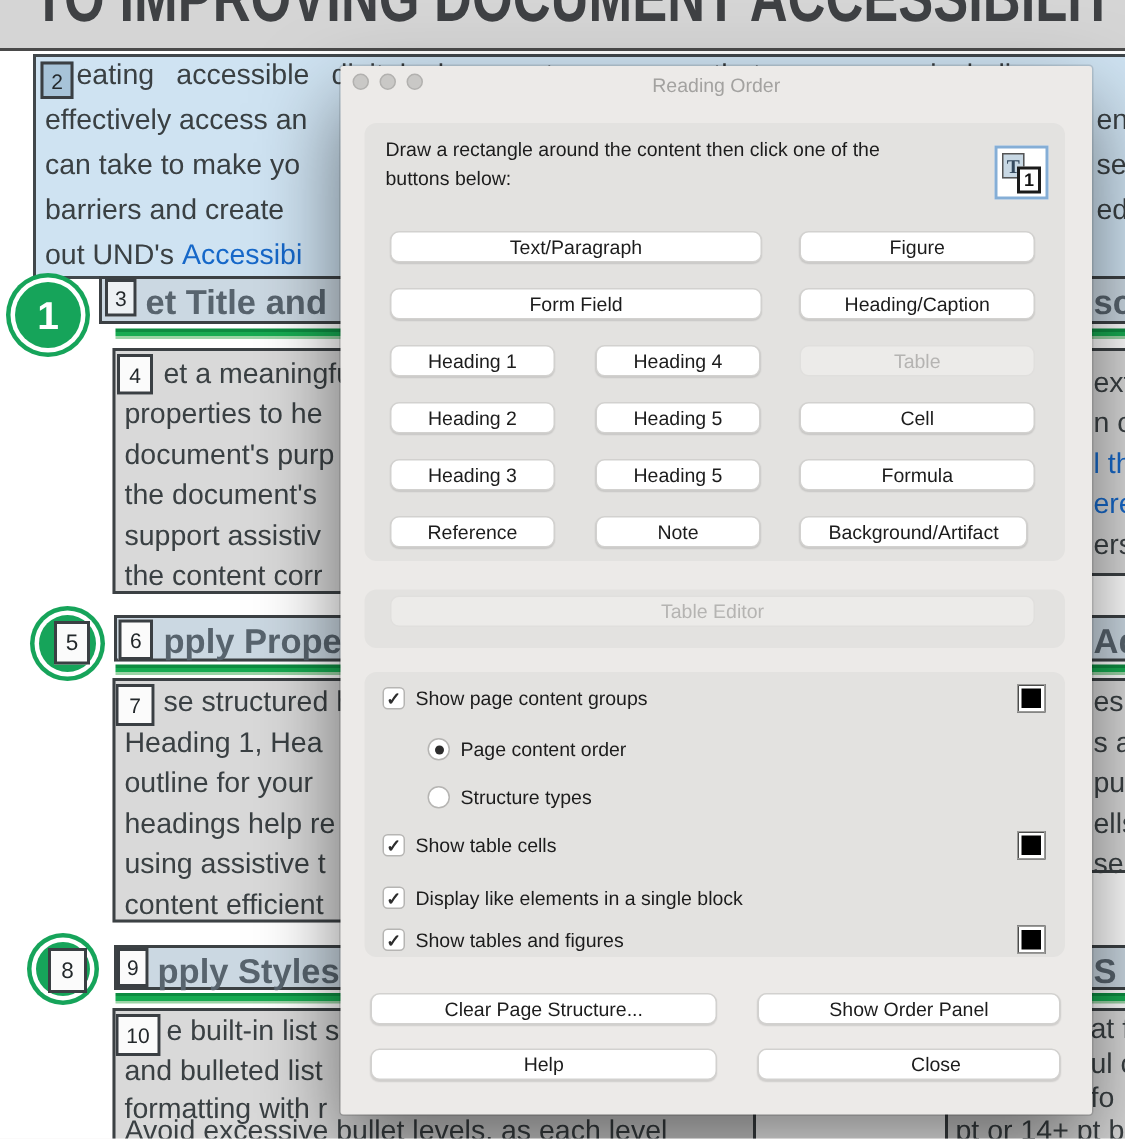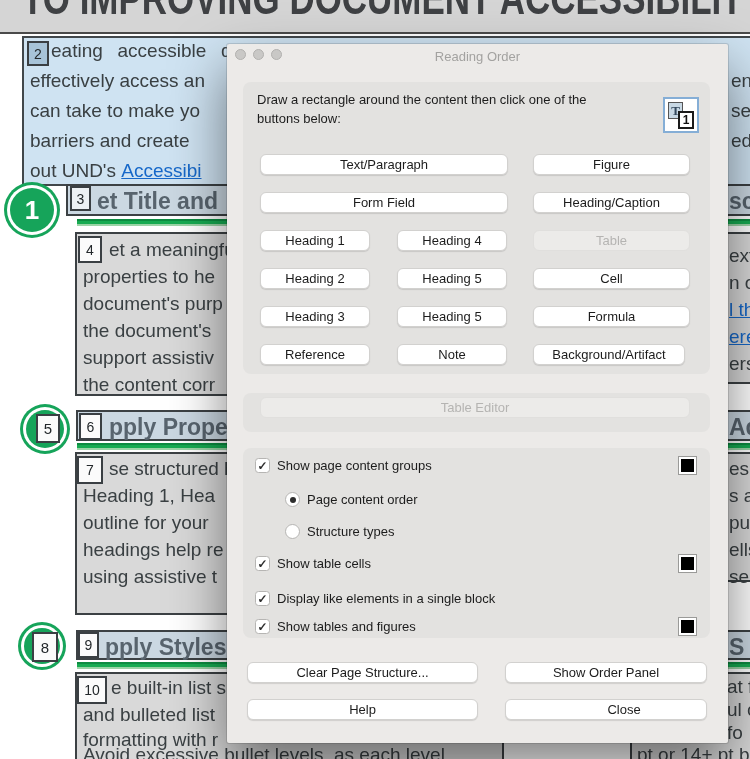--- a/index.html
+++ b/index.html
@@ -5,21 +5,21 @@
   html,body{margin:0;padding:0;}
   .page{position:relative;width:750px;height:759px;overflow:hidden;background:#fff;
         font-family:"Liberation Sans",sans-serif;}
   .abs{position:absolute;}
   
   .band{background:#d5d5d5;border:2px solid #4a4a4a;}
   .band-title{position:absolute;left:24px;top:-15px;font-size:46px;font-weight:bold;color:#3f4144;
               letter-spacing:0px;transform:scaleX(.76);transform-origin:left top;white-space:nowrap;}
   .introblk{background:#cfe3f2;border:2px solid #41474b;}
   .docline{position:absolute;font-size:19px;color:#3a4043;white-space:nowrap;line-height:21px;}
-  .doclink{color:#1668c9;text-decoration:underline;}
+  .doclink{color:#1668c9;}
   .nbox{position:absolute;background:#fbfbfb;border:2px solid #3a3f43;color:#23282b;
         font-size:14px;display:flex;align-items:center;justify-content:center;box-sizing:border-box;}
   .nbox.blue{background:#a7c3d8;}
   .gcirc{position:absolute;border-radius:50%;background:#16a45a;color:#fff;font-weight:bold;
          display:flex;align-items:center;justify-content:center;
          box-shadow:0 0 0 3px #fff,0 0 0 6px #16a45a;}
   .hbar{position:absolute;background:#cbd8e2;border:2px solid #3c4144;box-sizing:border-box;}
   .htxt{position:absolute;font-size:23px;font-weight:bold;color:#58646e;white-space:nowrap;top:2px;}
   .uline{position:absolute;height:7px;background:linear-gradient(180deg,#0d8c41 0%,#0d8c41 30%,#17ab52 30%,#17ab52 72%,#9bd4a6 72%,#9bd4a6 100%);}
   .tblock{position:absolute;background:#d9d9d9;border:2px solid #3c4144;box-sizing:border-box;}
@@ -121,20 +121,21 @@
       <span>6</span>
     </div>
   <div class="uline" style="left:77px;top:443px;width:427px;"></div>
   <div class="uline" style="left:630px;top:443px;width:128px;"></div>
   <div class="tblock" style="left:75px;top:452px;width:429px;height:163px;">
     <div class="docline" style="left:32px;top:4px;">se structured h</div>
     <div class="docline" style="left:6px;top:31px;">Heading 1, Hea</div>
     <div class="docline" style="left:6px;top:58px;">outline for your</div>
     <div class="docline" style="left:6px;top:85px;">headings help re</div>
     <div class="docline" style="left:6px;top:112px;">using assistive t</div>
+    <div class="docline" style="left:6px;top:139px;">content efficient</div>
   </div>
   <div class="nbox" style="left:77px;top:456px;width:26px;height:28px;">
       <span>7</span>
     </div>
   <div class="tblock" style="left:630px;top:452px;width:128px;height:130px;">
     <div class="docline" style="left:97px;top:4px;">es</div>
     <div class="docline" style="left:97px;top:31px;">s a</div>
     <div class="docline" style="left:97px;top:58px;">pu</div>
     <div class="docline" style="left:97px;top:85px;">ells</div>
     <div class="docline" style="left:97px;top:112px;">se</div>

